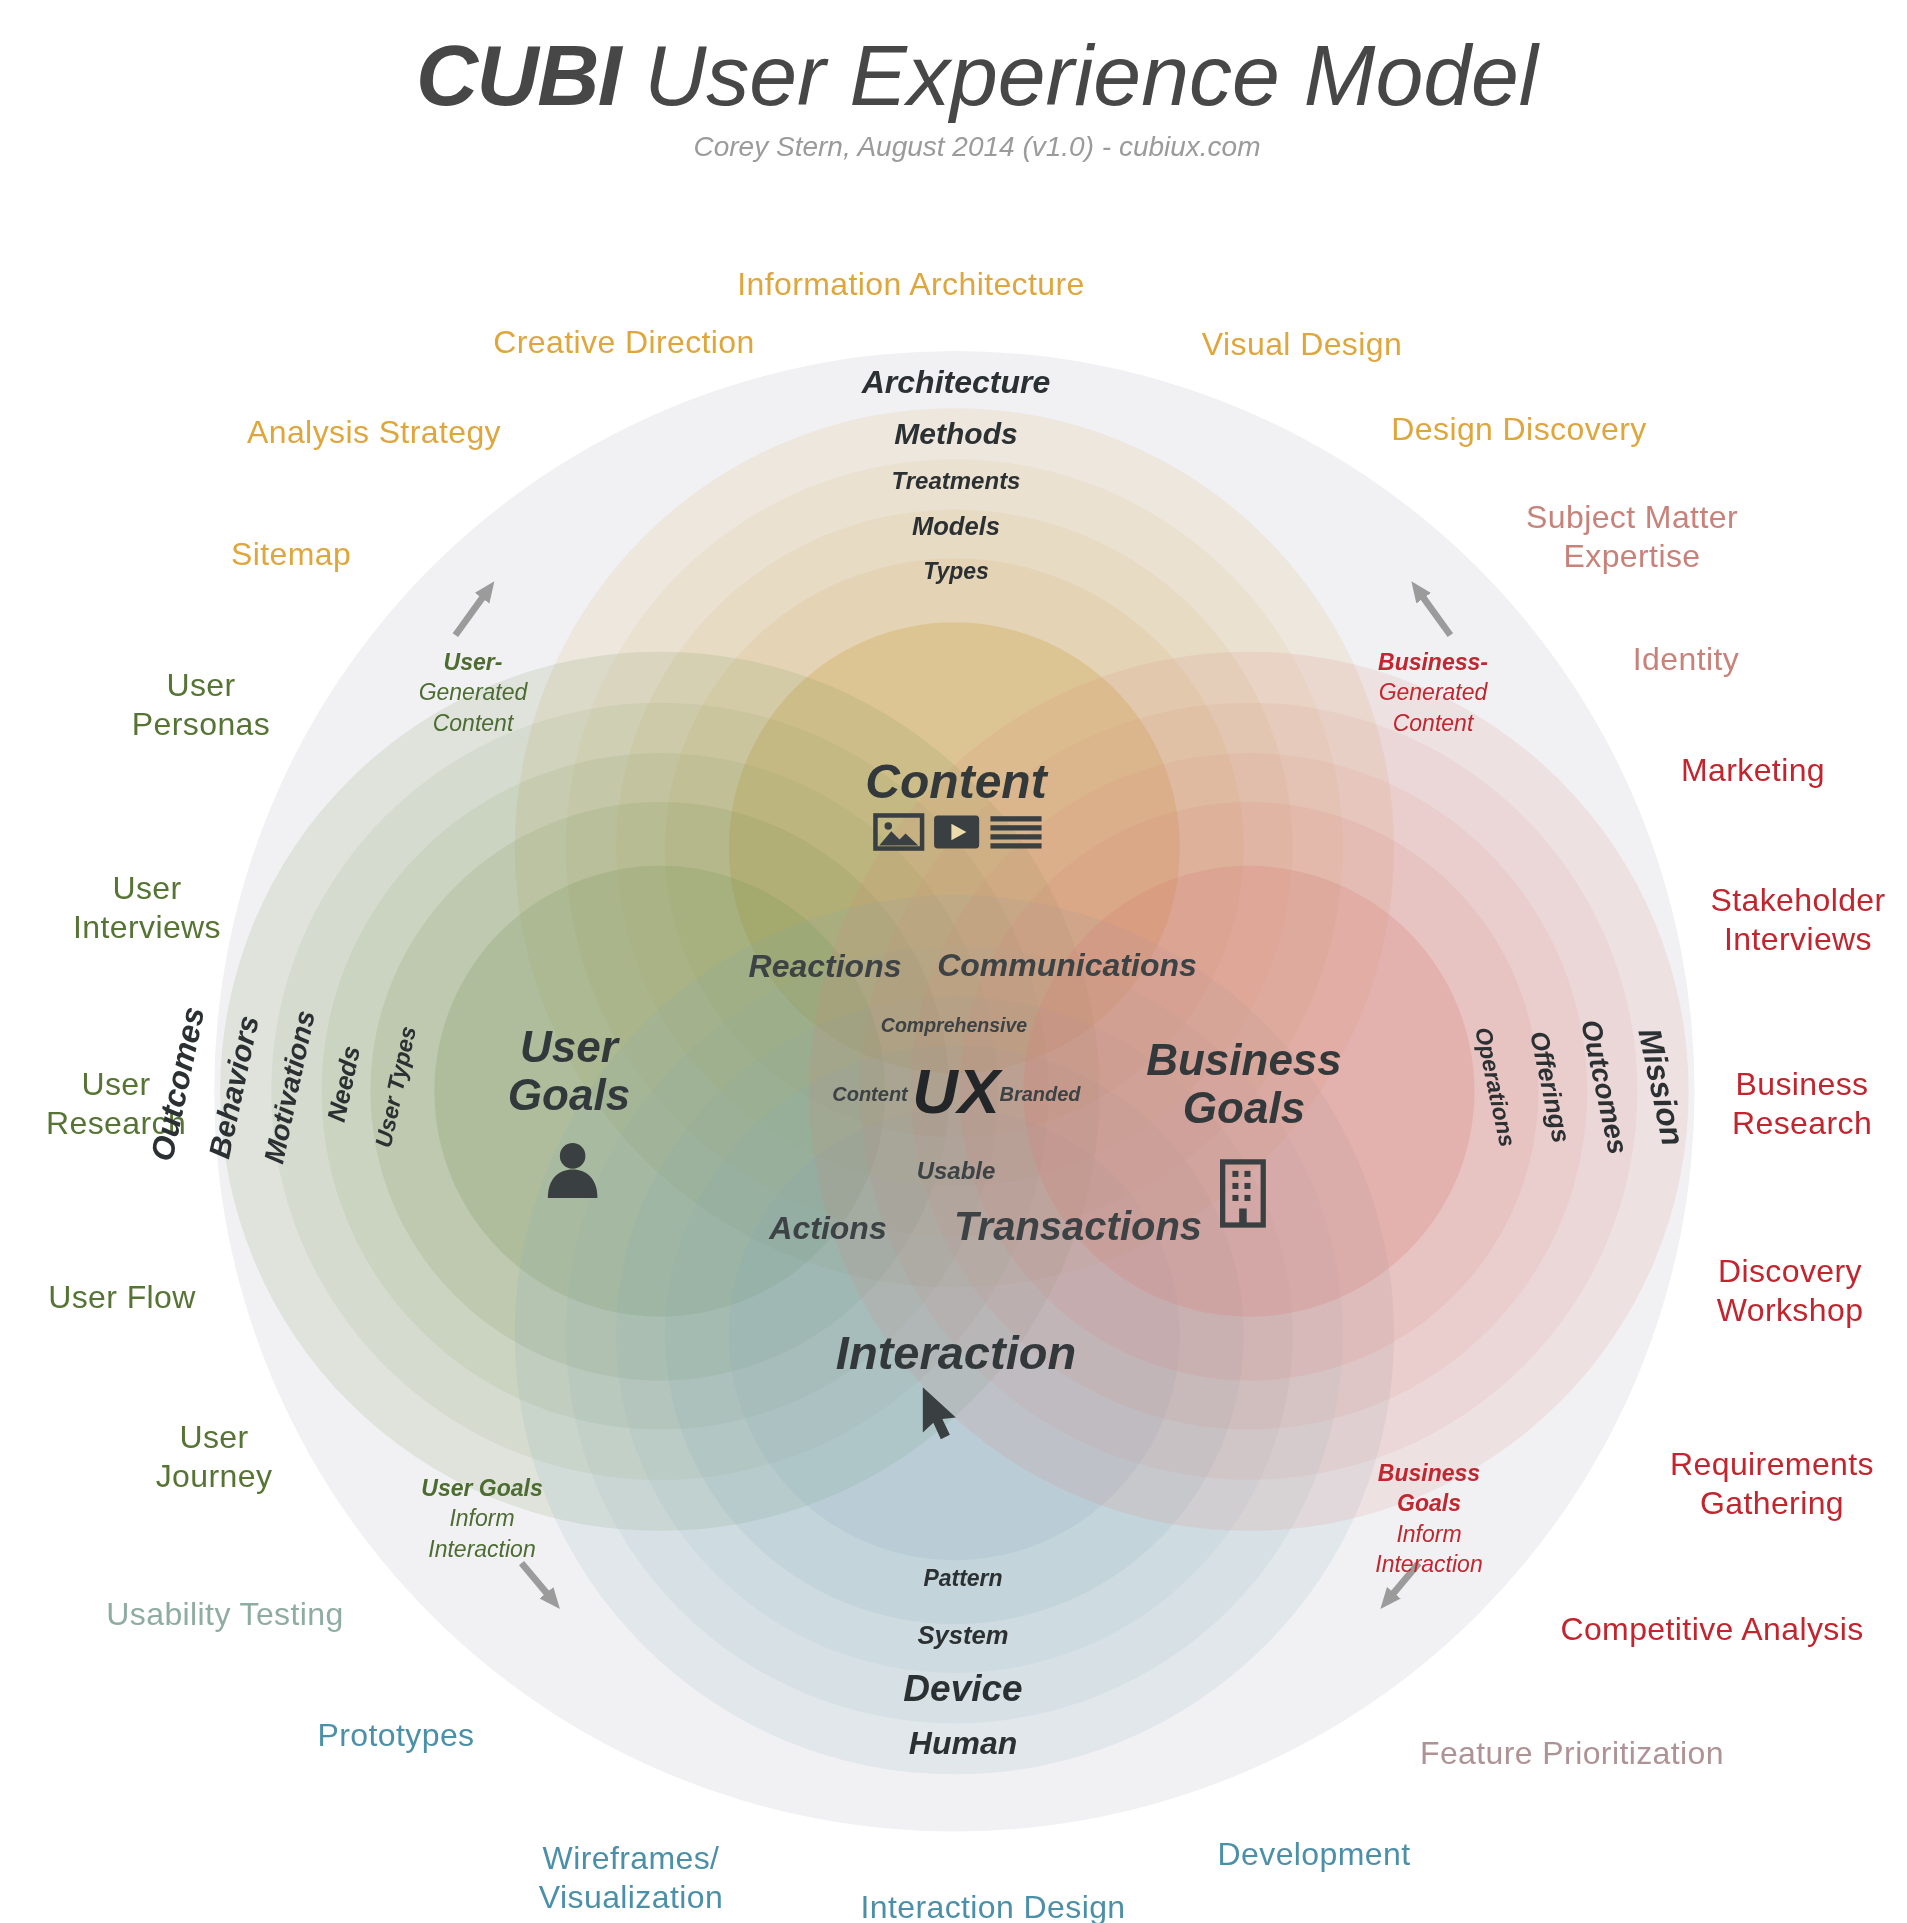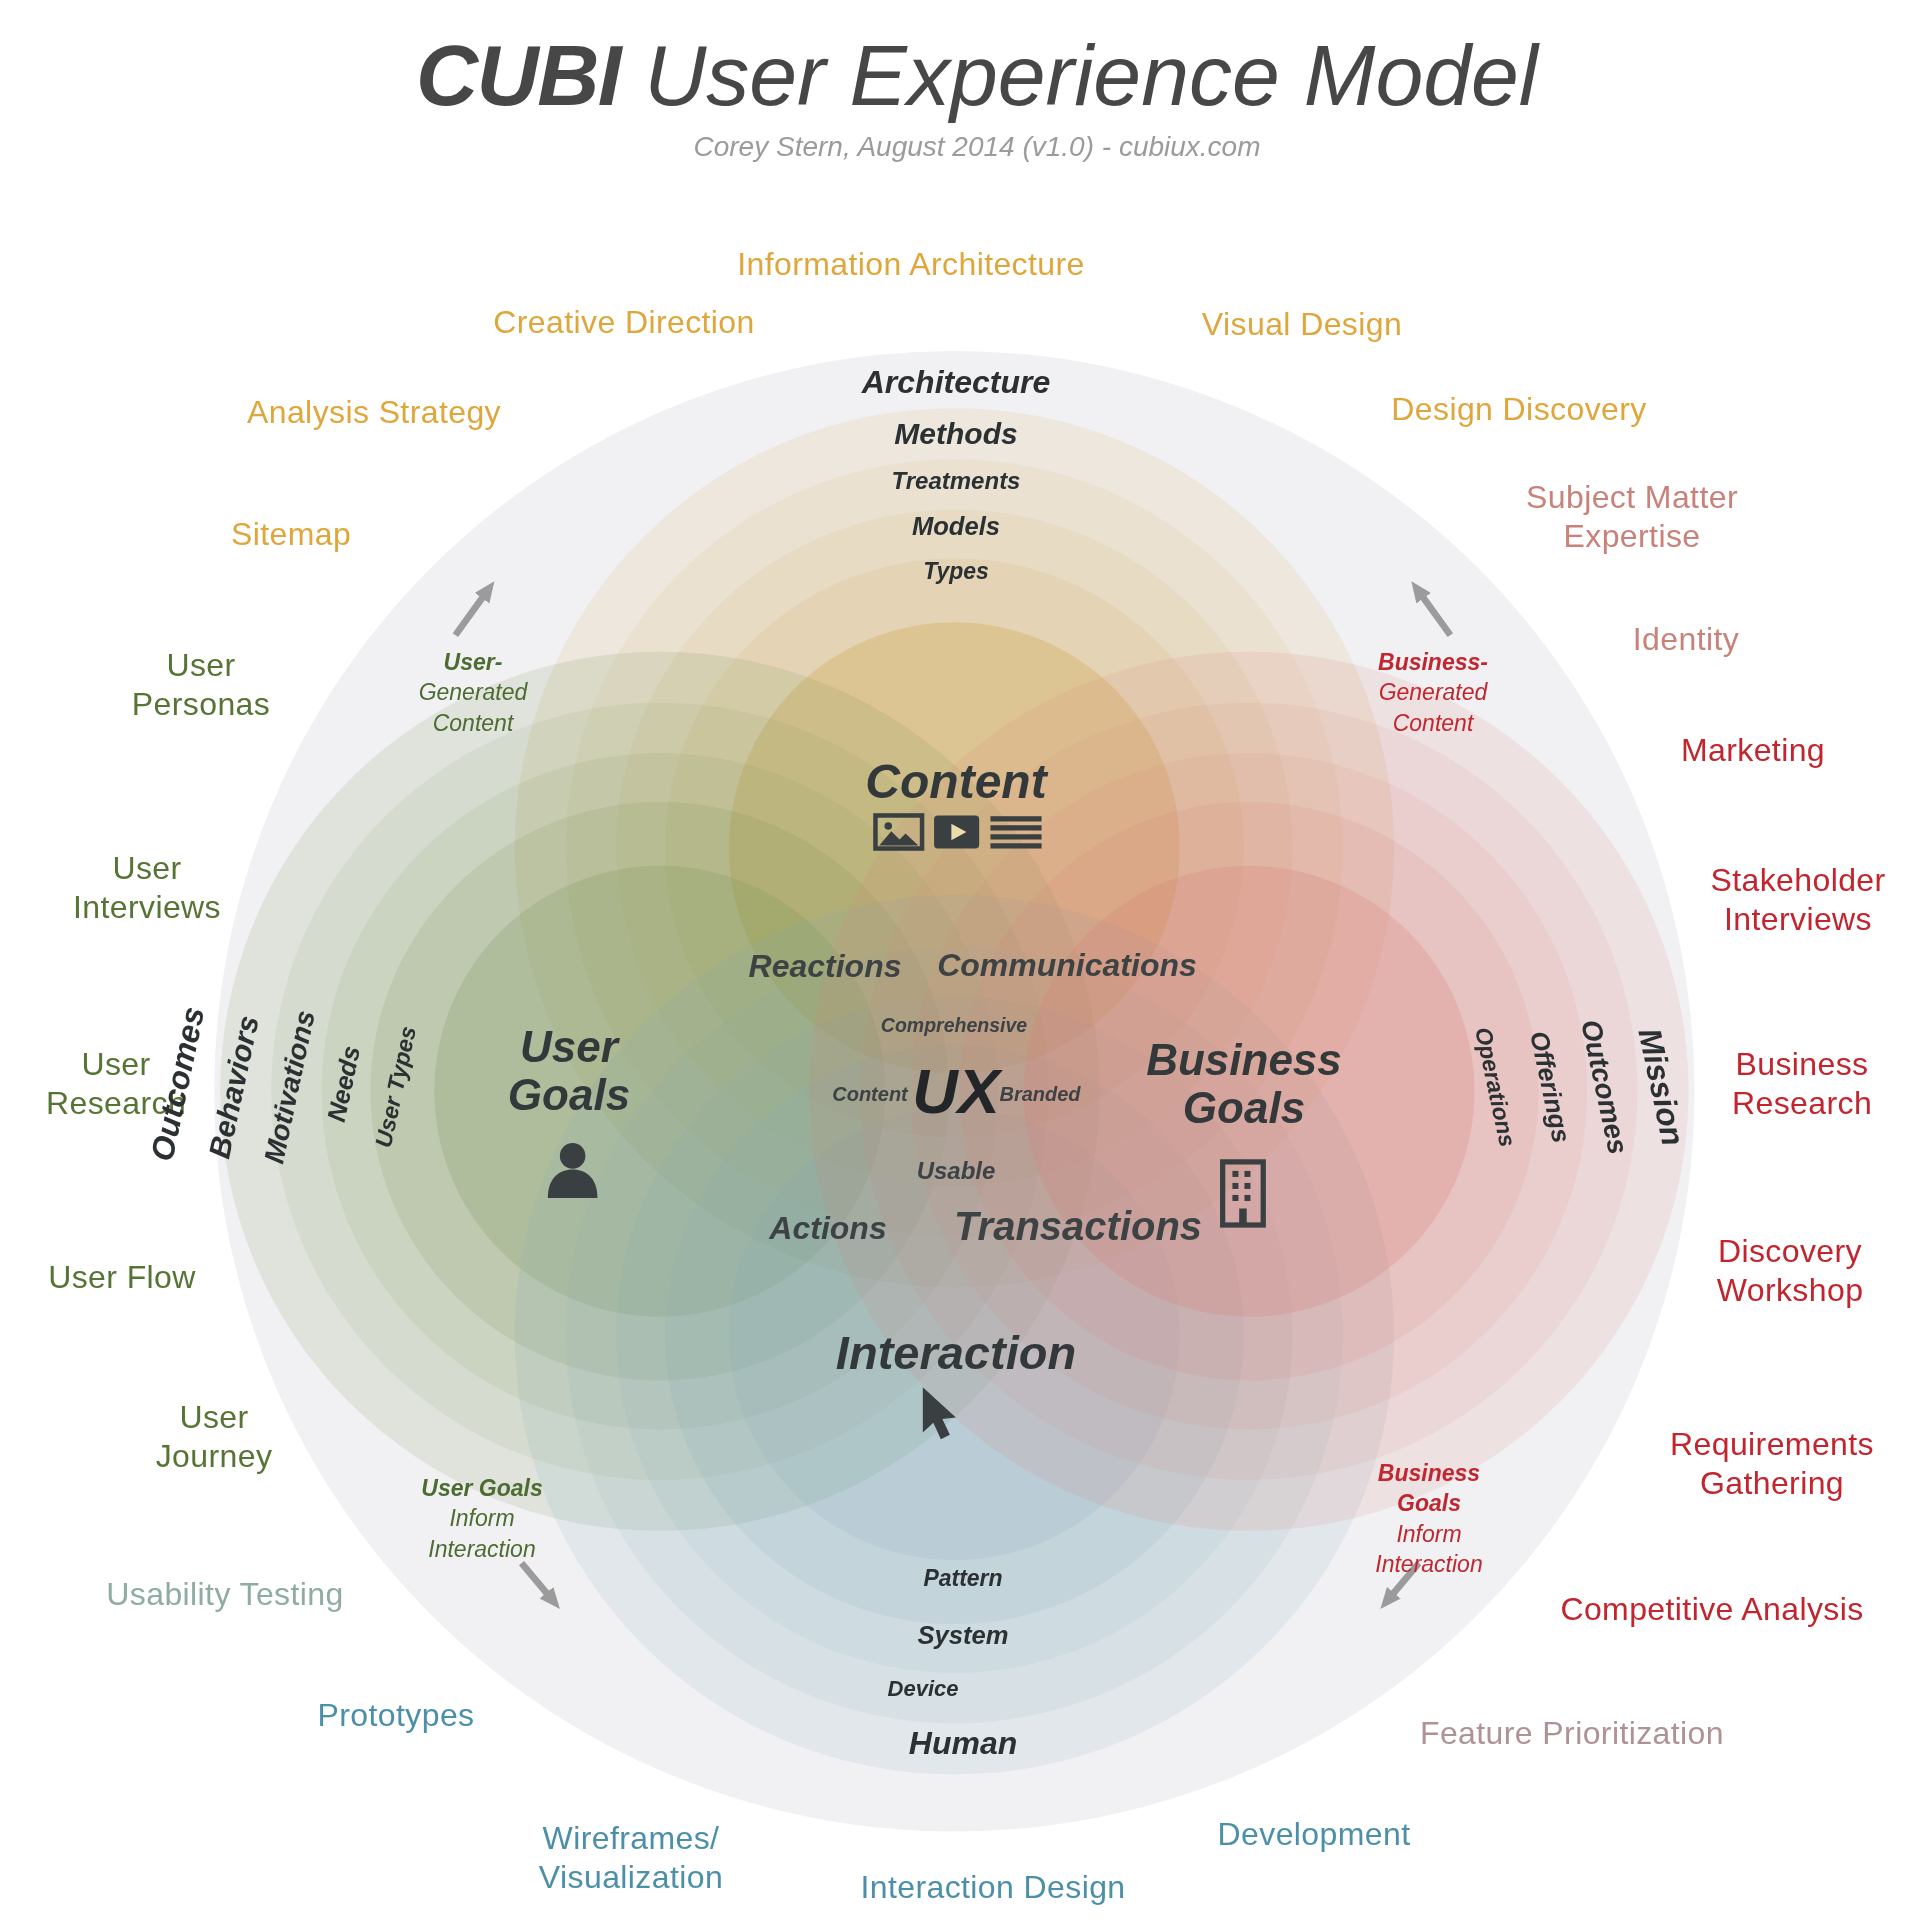--- a/index.html
+++ b/index.html
@@ -1,21 +1,21 @@
 <!DOCTYPE html>
 <html style="font-size:12px"><head>
 <meta charset="utf-8">
 <style>
   html,body{margin:0;padding:0;background:#ffffff;}
   #canvas{position:relative;width:1908px;height:1924px;background:#ffffff;overflow:hidden;
           font-family:"Liberation Sans",sans-serif;}
   #venn-svg{position:absolute;left:0;top:0;}
 
   .lbl{position:absolute;transform:translate(-50%,-50%);text-align:center;line-height:1.22;
-       white-space:nowrap;font-size:32px;letter-spacing:0.4px;font-family:"Liberation Sans",sans-serif;}
+       white-space:nowrap;font-size:32px;letter-spacing:0.4px;font-family:"Liberation Sans",sans-serif;margin-top:20px;}
   .wrap{white-space:normal;}
   .gold{color:#DFA63C}.green{color:#567434}.red{color:#C2252E}.salmon{color:#C8827A}
   .sage{color:#8FACA3}.blue{color:#4B90A8}.mauve{color:#AE9295}
 
   .ring{position:absolute;transform:translate(-50%,-50%);font-style:italic;font-weight:700;
         color:#2b3033;white-space:nowrap;font-family:"Liberation Sans",sans-serif;}
   .rotL{transform:translate(-50%,-50%) rotate(-78deg);}
   .rotR{transform:translate(-50%,-50%) rotate(78deg);}
 
   .sec{position:absolute;transform:translate(-50%,-50%);font-style:italic;font-weight:700;
@@ -174,21 +174,21 @@
 
   <div class="ring rotR" style="left:1495px;top:1087px;font-size:23px">Operations</div>
   <div class="ring rotR" style="left:1550px;top:1087px;font-size:25.6px">Offerings</div>
   <div class="ring rotR" style="left:1604px;top:1087px;font-size:28px">Outcomes</div>
   <div class="ring rotR" style="left:1661px;top:1087px;font-size:32px">Mission</div>
   <div class="sec wrap" style="left:1244px;top:1084px;font-size:44px;width:240px">Business Goals</div>
 
   <div class="sec" style="left:956px;top:1353px;font-size:47px">Interaction</div>
   <div class="ring" style="left:963px;top:1578px;font-size:23px">Pattern</div>
   <div class="ring" style="left:963px;top:1635px;font-size:25.6px">System</div>
-  <div class="ring" style="left:923px;top:1689px;font-size:22px">Device</div>
+  <div class="ring" style="left:963px;top:1689px;font-size:37px">Device</div>
   <div class="ring" style="left:963px;top:1743px;font-size:32px">Human</div>
 
   <div class="ctr" style="left:825px;top:966px;font-size:32px">Reactions</div>
   <div class="ctr" style="left:1067px;top:965px;font-size:32px">Communications</div>
   <div class="ctr" style="left:954px;top:1025px;font-size:19.5px">Comprehensive</div>
   <div class="ctr" style="left:870px;top:1094px;font-size:20px">Content</div>
   <div class="ctr" style="left:956px;top:1091px;font-size:63px;color:#232629">UX</div>
   <div class="ctr" style="left:1040px;top:1094px;font-size:20px">Branded</div>
   <div class="ctr" style="left:956px;top:1171px;font-size:24px">Usable</div>
   <div class="ctr" style="left:828px;top:1228px;font-size:32px">Actions</div>

